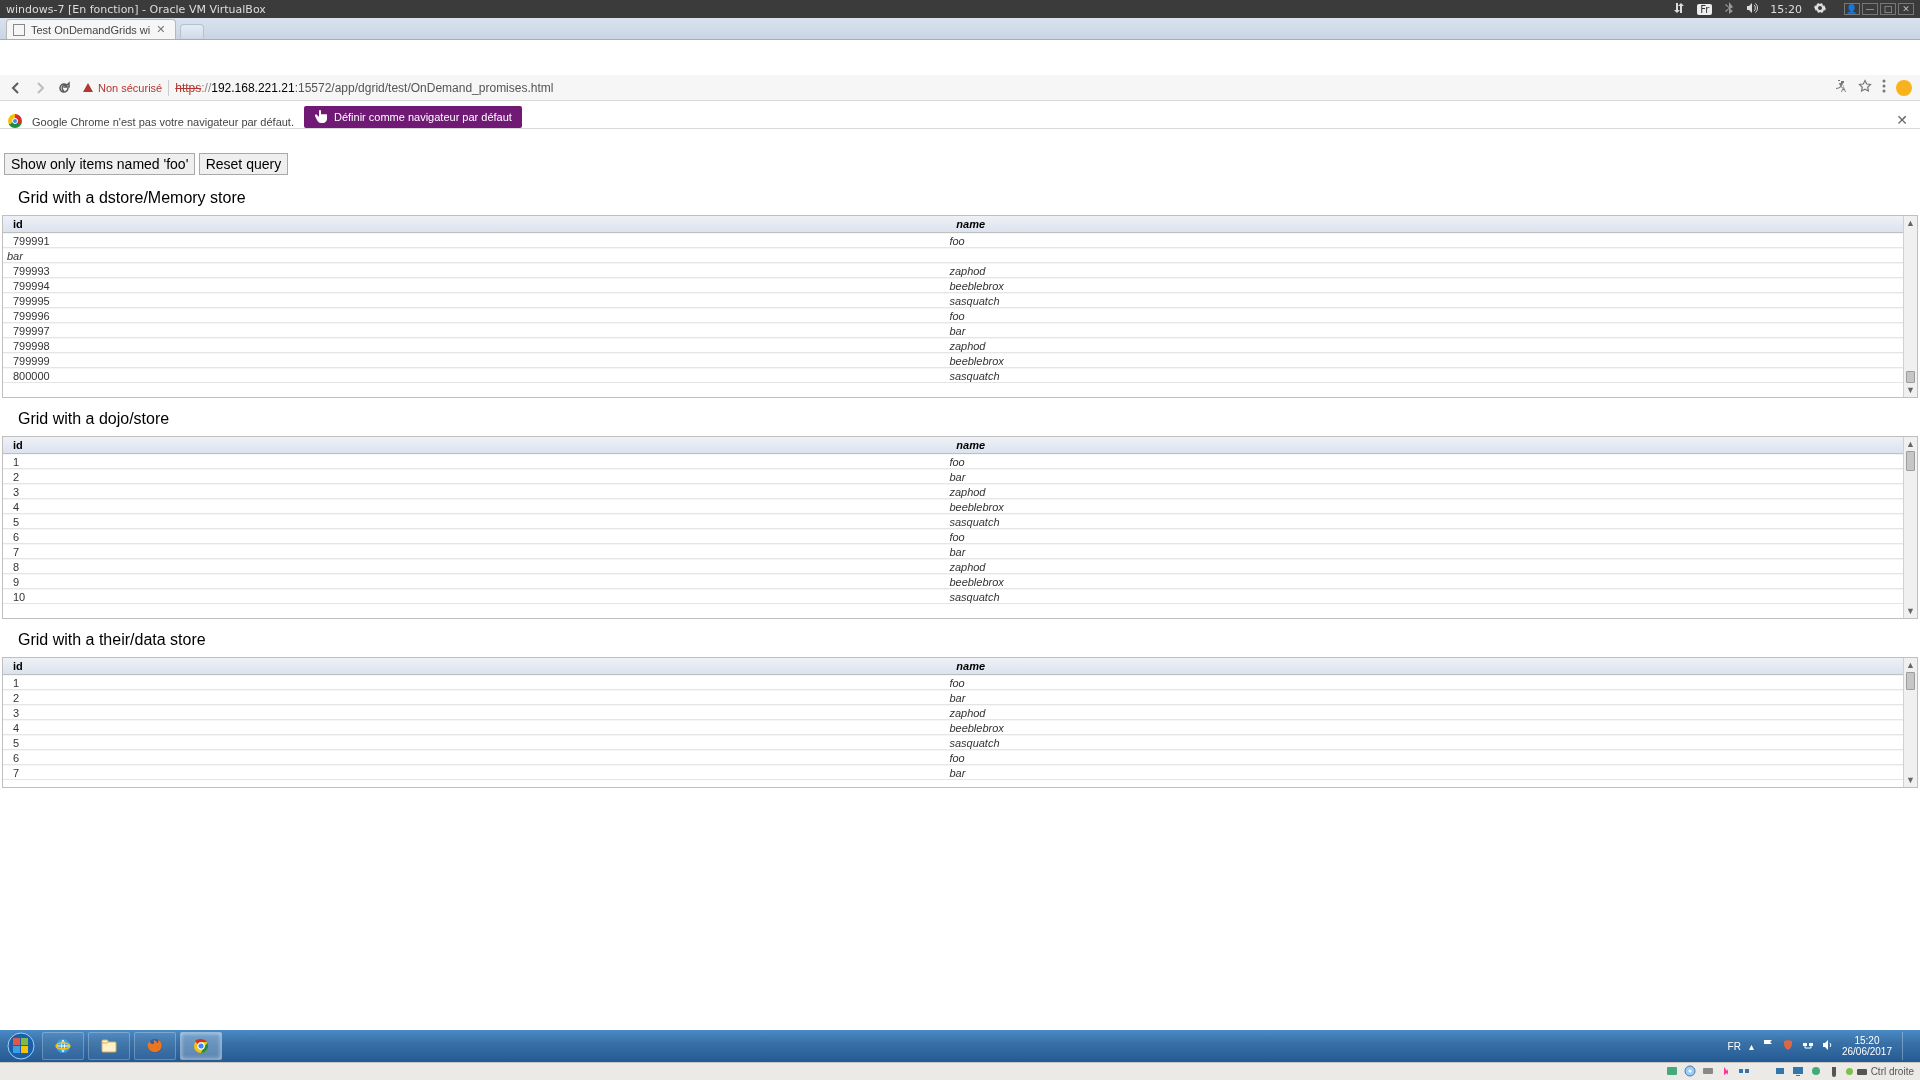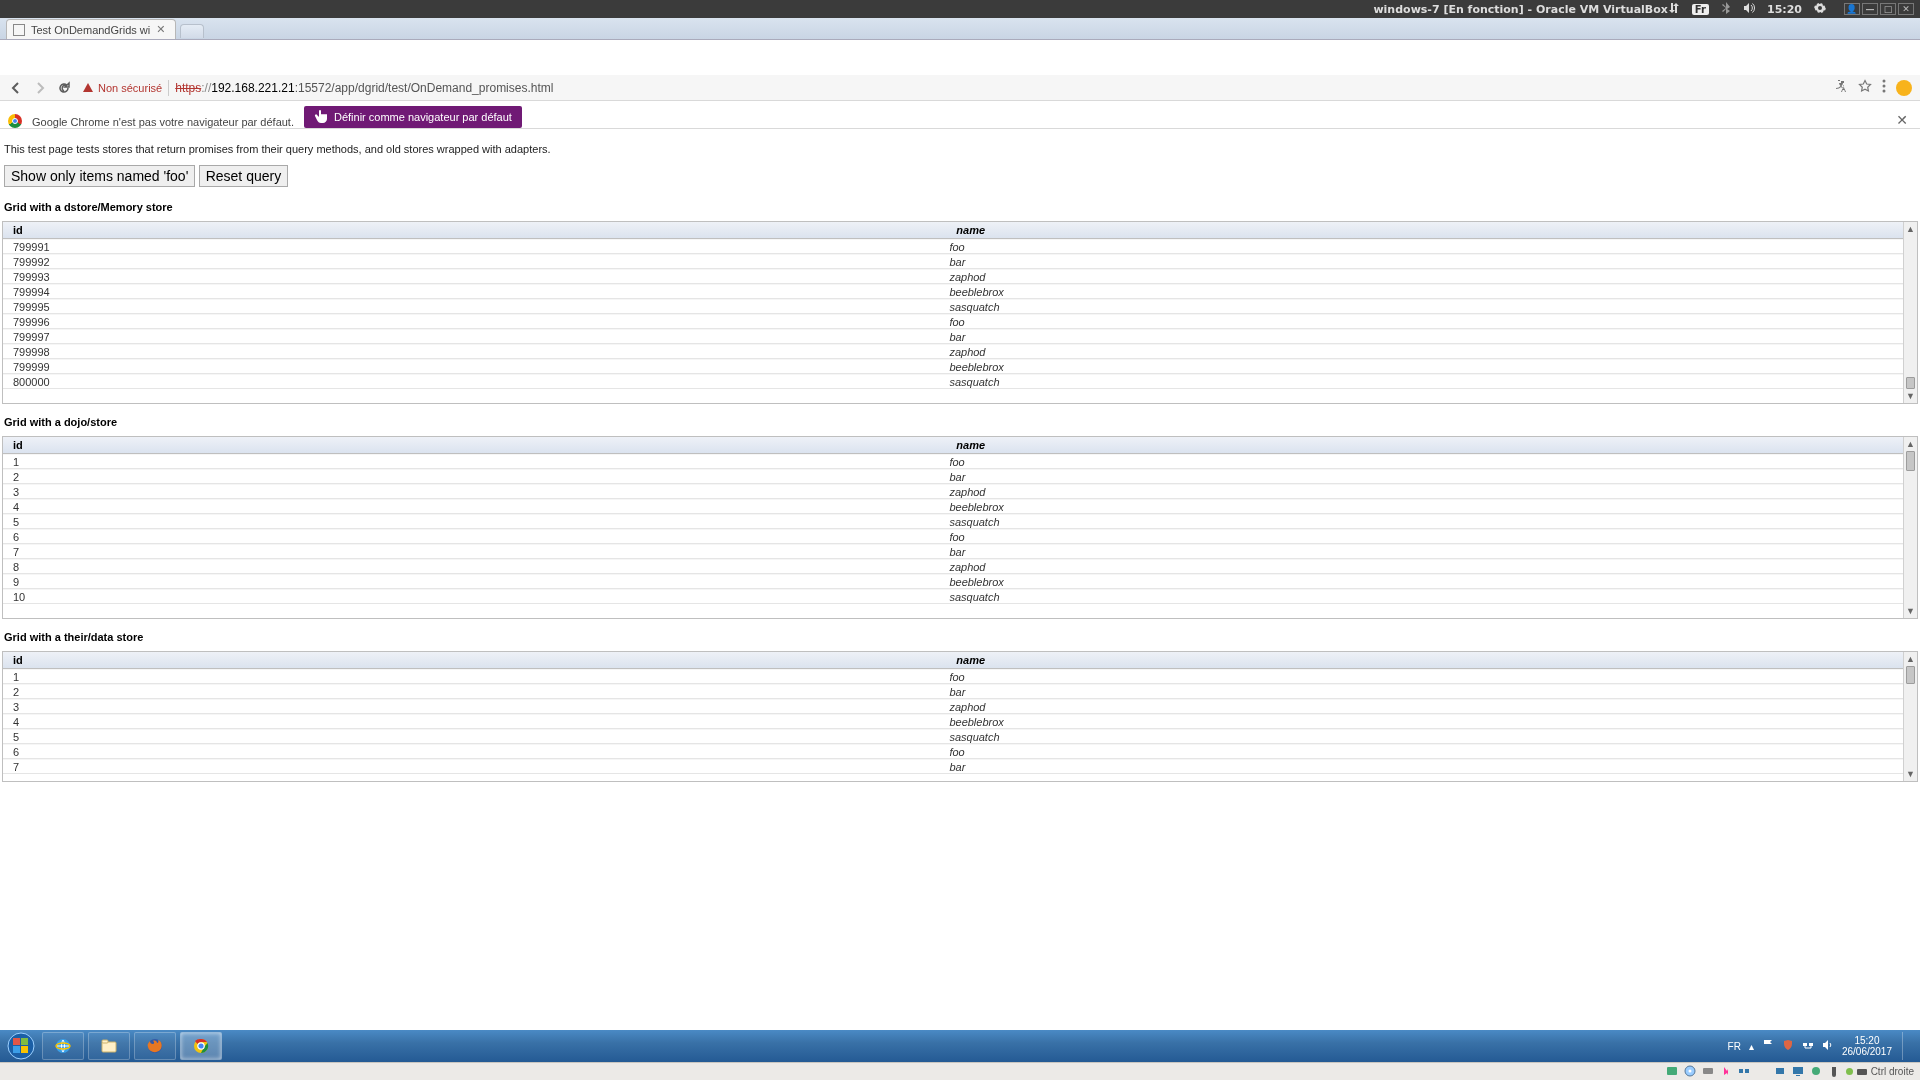--- a/index.html
+++ b/index.html
@@ -6,25 +6,25 @@
   html, body { margin: 0; padding: 0; height: 100%; font-family: Arial, Helvetica, sans-serif; font-size: 12px; }
   body { background: #fff; display: flex; flex-direction: column; overflow: hidden; }
 
   
   .ubuntu-bar {
     height: 18px;
     background: #3b3b3b;
     color: #ddd;
     display: flex;
     align-items: center;
-    justify-content: flex-end;
+    justify-content: space-between;
     padding: 0 6px;
     font-size: 11px;
     font-family: "DejaVu Sans", Arial, sans-serif;
-    font-weight: bold;
+    font-weight: normal;
   }
   .ubuntu-bar .right { display: flex; align-items: center; gap: 12px; }
   .ubuntu-bar svg { fill: #ddd; }
   .ubuntu-bar .kb { background:#eee; color:#333; padding:0 3px; border-radius:2px; font-size:10px;}
   .ubuntu-bar .win-ctrls { display:flex; gap:2px; margin-left:6px; }
   .ubuntu-bar .win-ctrls div { width:16px; height:12px; border:1px solid #777; display:flex; align-items:center; justify-content:center; font-size:9px; color:#bbb; }
 
   
   .chrome-frame { flex: 1; display: flex; flex-direction: column; background: #fff; overflow:hidden;}
   .tabbar { height: 22px; background: linear-gradient(#d9e3ef,#c9d5e4); border-bottom:1px solid #aab; display:flex; align-items:flex-end; padding-left:6px;}
@@ -54,21 +54,21 @@
   .default-btn .hand { width:14px; height:14px; fill:#fff;}
   .infobar .spacer{flex:1;}
   .infobar .close-info{color:#666; font-size:14px; padding:0 4px; cursor:pointer;}
 
   
   .page { flex:1; overflow:hidden; padding:0 2px; font-family: Arial, sans-serif;}
   .page-inner { padding: 14px 0 0 0;}
   .intro { font-size:11px; color:#222; padding-left:2px;}
   .ctrl-row { margin:10px 0 14px 2px; }
   .ctrl-row button { font-family: Arial; font-size:14px; background:#efefef; border:1px solid #a9a9a9; padding:2px 6px; cursor:pointer;}
-  h4 { font-size:11px; font-weight:bold; margin:12px 0 8px 2px;}
+  h4 { font-size:16px; font-weight:normal; margin:12px 0 8px 16px;}
 
   .grid-wrap { position:relative; border:1px solid #bfbfbf; margin-bottom:6px;}
   .grid-header { display:flex; background:linear-gradient(#eef1f7,#dbe3ef); border-bottom:1px solid #bfbfbf; font-weight:bold; font-size:11px; padding:2px 0;}
   .col-id   { width:49.6%; padding:0 10px; }
   .col-name { flex:1; padding:0 4px;font-style:italic; }
   .grid-body { height:164px; overflow:hidden; position:relative; background:#fff; border-right:14px solid transparent;}
   .body-short { height:158px;}
   .row { display:flex; font-size:11px; color:#333; border-bottom:1px solid #e5e5e5; border-top:1px solid #f6f6f6; padding:0.5px 0;}
   .row:nth-child(even){  }
 
@@ -190,40 +190,38 @@
           <path d="M5 1a1 1 0 012 0v4a1 1 0 012 0 1 1 0 012 0 1 1 0 012 0v4c0 2-2 4-4 4H7c-2 0-3-1-4-3L1 6a1 1 0 012-1l2 2z"></path>
         </svg>
       <span>Définir comme navigateur par défaut</span>
     </button>
     <span class="spacer"></span>
     <span class="close-info">✕</span>
   </div>
 
   <div class="page">
     <div class="page-inner">
-      <div class="intro">This test page tests stores that return promises from their query methods, and old stores wrapped with adapters.</div>
 
       <div class="ctrl-row">
         <button>Show only items named 'foo'</button>
         <button>Reset query</button>
       </div>
 
       <h4>Grid with a dstore/Memory store</h4>
       <div class="grid-wrap">
         <div class="grid-header">
           <div class="col-id">id</div>
           <div class="col-name">name</div>
         </div>
         <div class="grid-body">
             <div class="row">
               <div class="col-id">799991</div>
               <div class="col-name">foo</div>
             </div>
             <div class="row">
-              <div class="col-id">799992</div>
               <div class="col-name">bar</div>
             </div>
             <div class="row">
               <div class="col-id">799993</div>
               <div class="col-name">zaphod</div>
             </div>
             <div class="row">
               <div class="col-id">799994</div>
               <div class="col-name">beeblebrox</div>
             </div>

